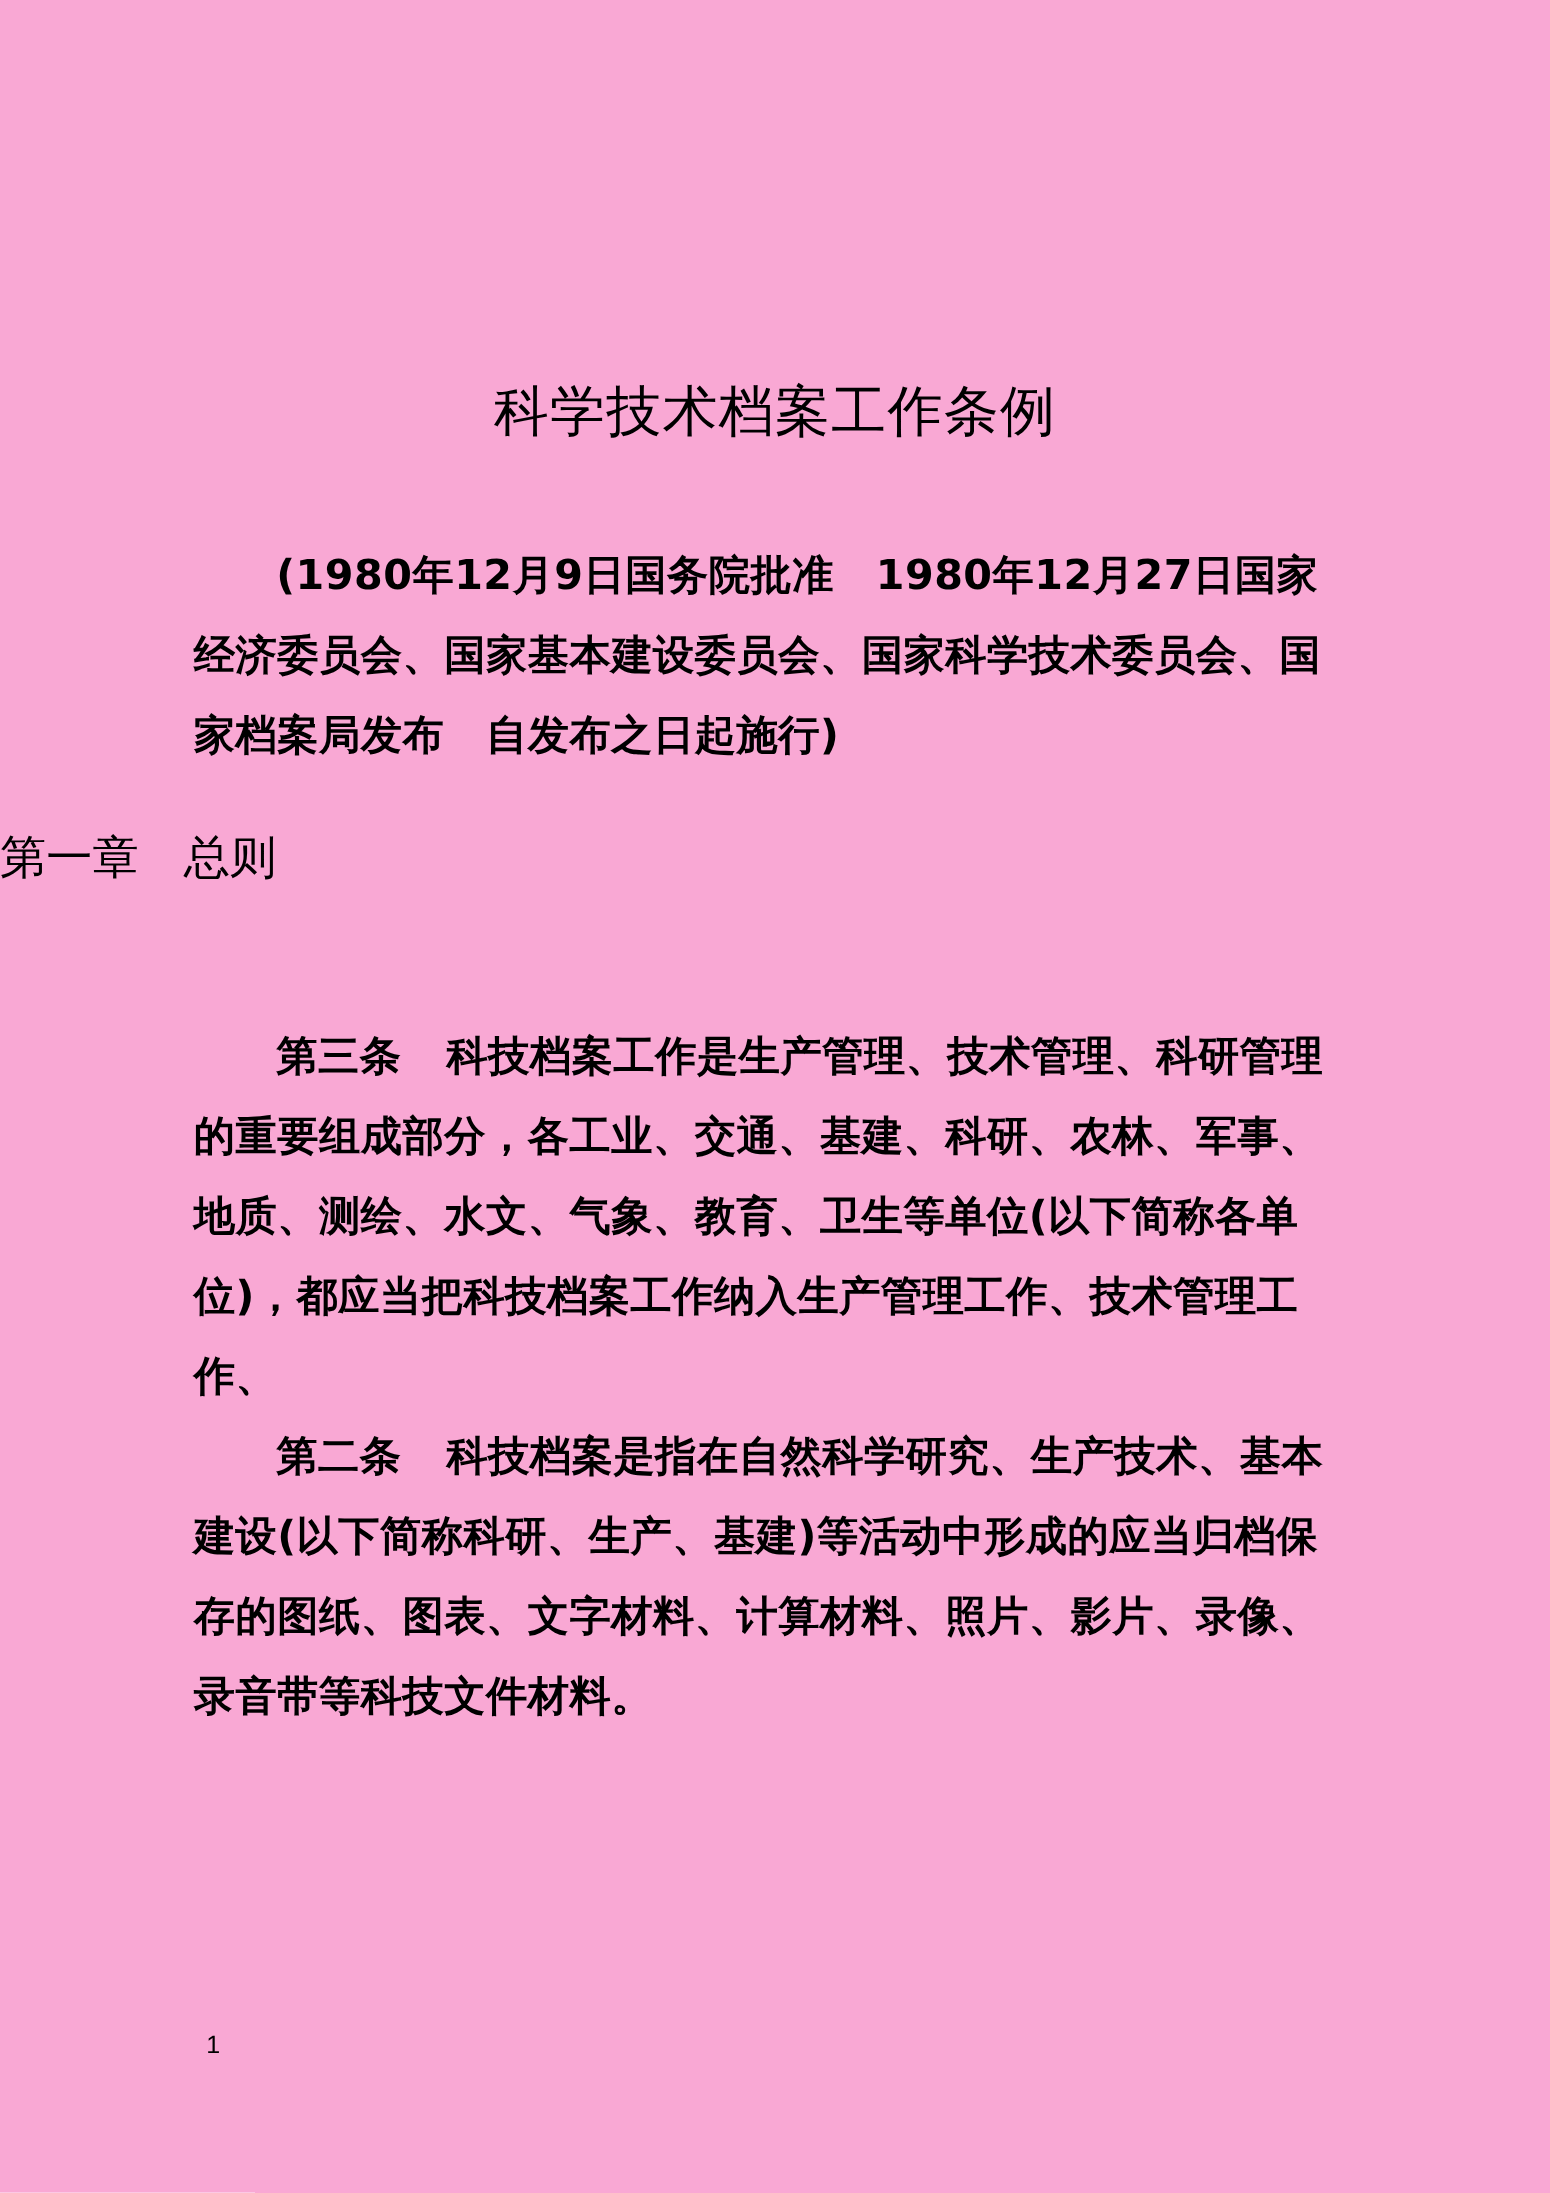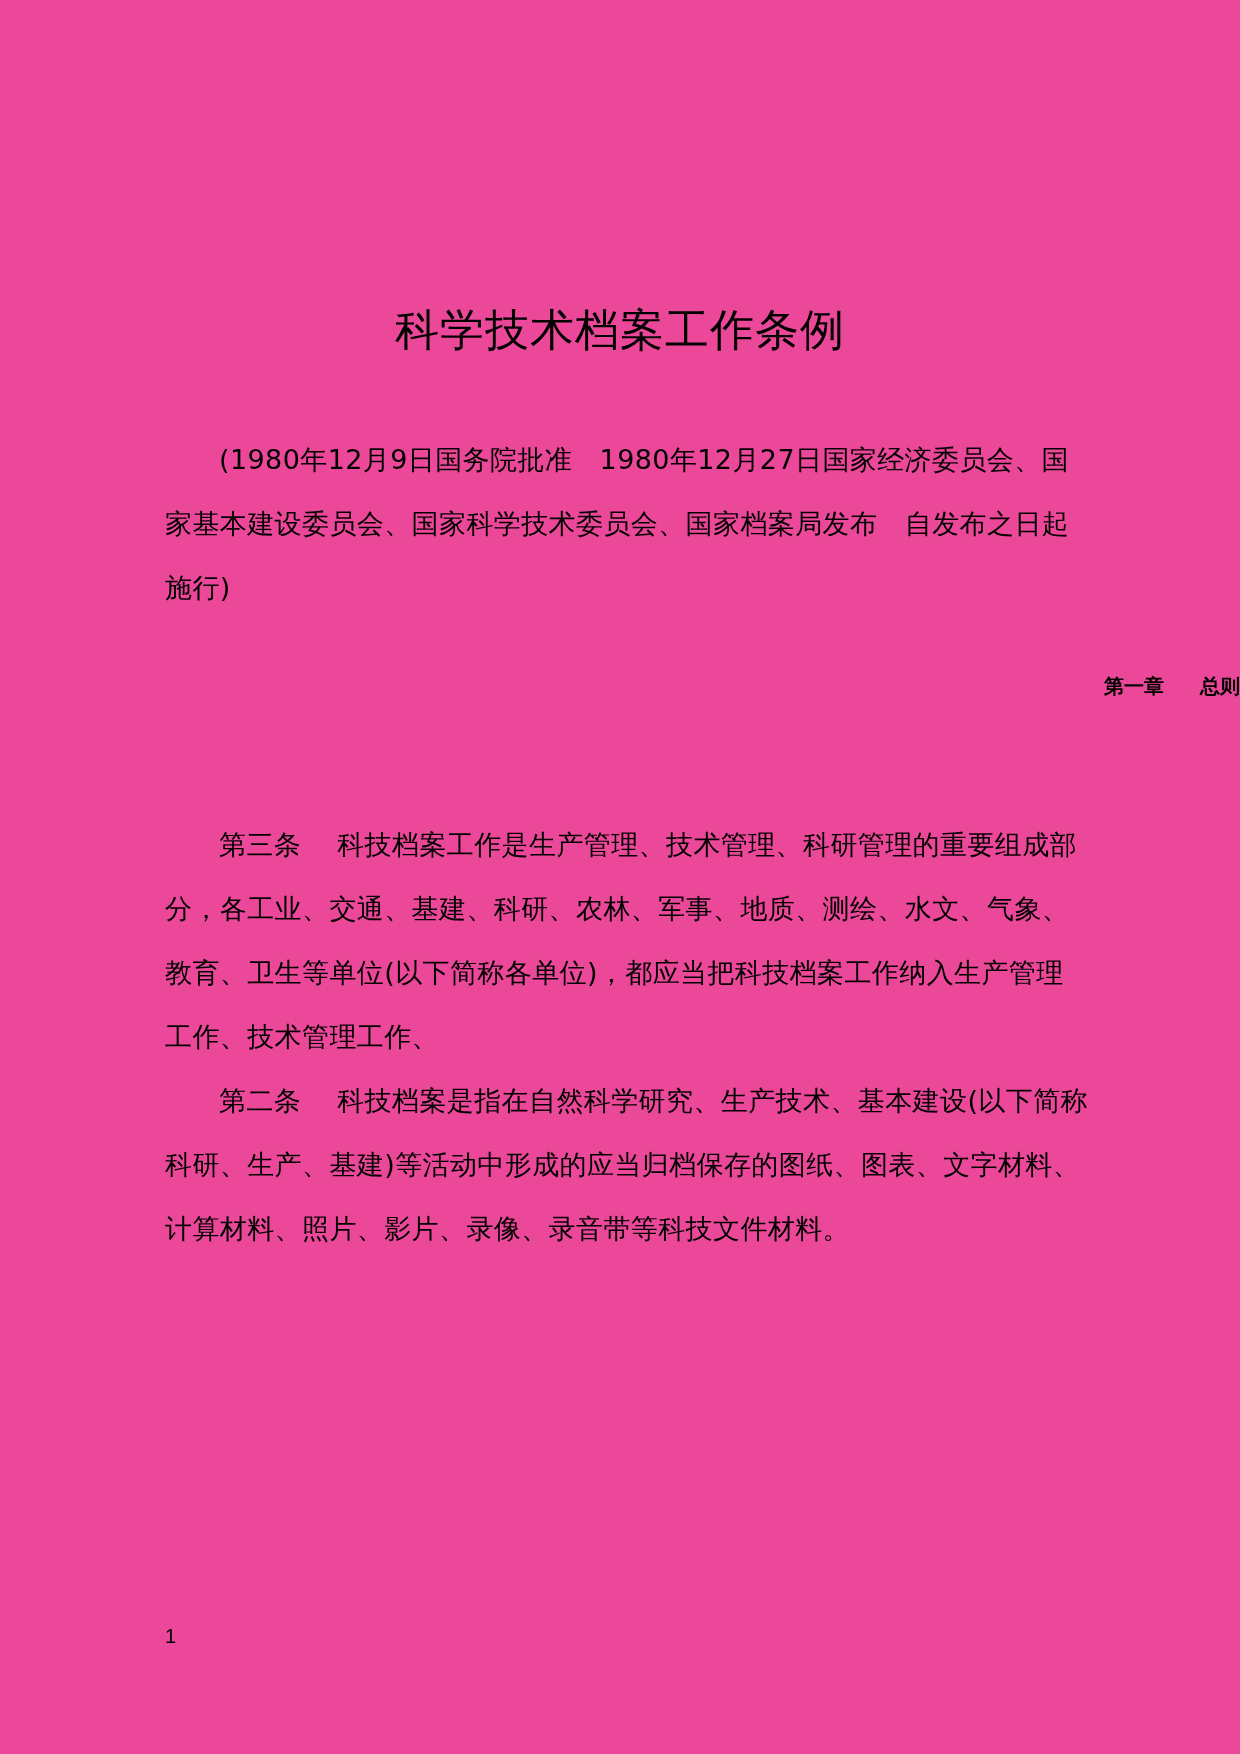--- a/index.html
+++ b/index.html
@@ -13,61 +13,62 @@
       position: relative;
       overflow: hidden;
       color: #000000;
       font-family: "DejaVu Sans", "Liberation Sans", sans-serif;
     }
     .page {
       position: absolute;
       left: 0; top: 0;
       width: 1240px;
       height: 1754px;
-      background: #ec4899;
+      background: #f9a8d4;
     }
     .title {
       position: absolute;
       left: 0;
       width: 1240px;
       top: 300px;
       text-align: center;
       font-family: "DejaVu Serif", "Liberation Serif", serif;
       font-size: 44px;
       line-height: 60px;
       letter-spacing: 1px;
       font-weight: normal;
       margin: 0;
     }
     .body-text {
       position: absolute;
-      left: 165px;
+      left: 155px;
       width: 925px;
-      font-size: 27px;
+      font-size: 33px;
       line-height: 64px;
       margin: 0;
       letter-spacing: 0.4px;
+      font-weight: bold;
     }
     .para {
       margin: 0;
       text-indent: 2em;
     }
     .note {
       top: 428px;
     }
     .chapter {
       position: absolute;
       left: 0;
       width: 1240px;
       top: 654px;
-      text-align: right;
-      font-size: 20px;
+      text-align: left;
+      font-size: 37px;
       line-height: 64px;
       margin: 0;
-      font-weight: bold;
+      font-weight: normal;
     }
     .chapter .gap { display: inline-block; width: 36px; }
     .articles {
       top: 813px;
     }
     .article-num { }
     .article-gap { display: inline-block; width: 36px; }
     .page-number {
       position: absolute;
       left: 165px;

